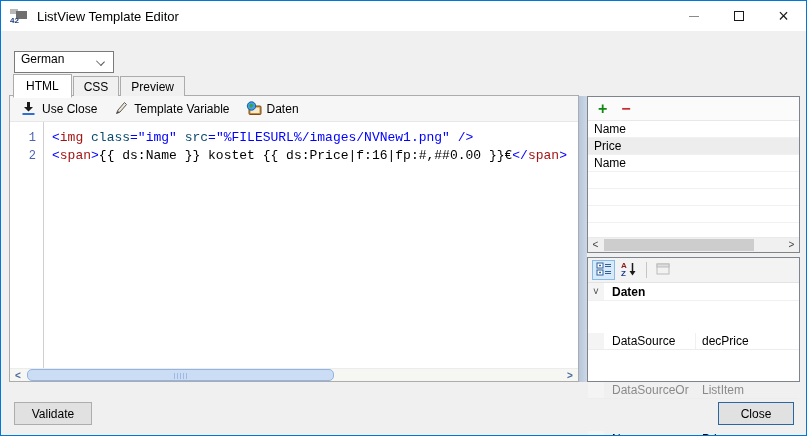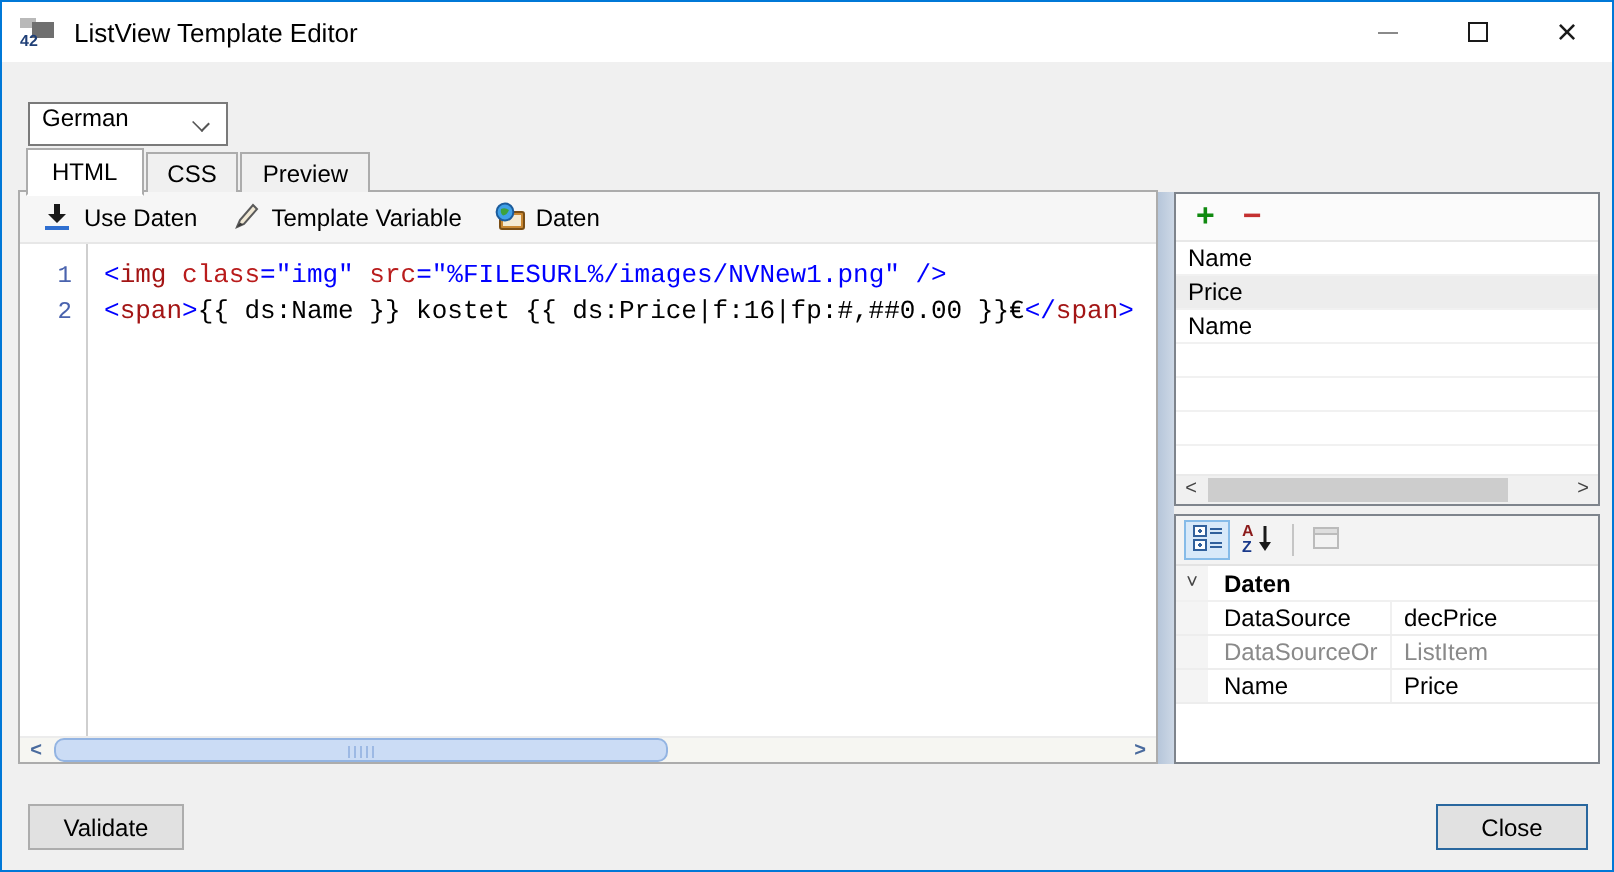--- a/index.html
+++ b/index.html
@@ -33,21 +33,21 @@
   .tabpage{position:absolute;left:8px;top:94px;width:570px;height:287px;background:#fff;border:1px solid #acacac;}
   .ed-toolbar{position:absolute;left:0;top:0;right:0;height:26px;background:#f6f6f6;border-bottom:1px solid #e7e7e7;display:flex;align-items:center;padding-left:8px;}
   .tbtn{display:flex;align-items:center;margin-right:10px;padding:2px 3px;}
   .tbtn .ticon{width:17px;height:15px;margin-right:4px;flex:0 0 auto;}
   .editor{position:absolute;left:0;top:26px;right:0;bottom:13px;background:#fff;display:flex;overflow:hidden;font-family:"Liberation Mono",monospace;font-size:13px;}
   .gutter{width:34px;padding-top:7px;text-align:right;border-right:1px solid #cfcfcf;background:#fff;}
   .ln{height:18px;line-height:18px;padding-right:7px;color:#4a63ae;font-size:12px;}
   .code-col{flex:1;padding:7px 0 0 8px;overflow:hidden;}
   .code-line{height:18px;line-height:18px;white-space:pre;}
   .tok-tag{color:#A31515;}
-  .tok-attr{color:#b91c1c;}
+  .tok-attr{color:#0c4a6e;}
   .tok-val{color:#0000FF;}
   .tok-delim{color:#0000FF;}
   .tok-plain{color:#000;}
   
   .ed-hscroll{position:absolute;left:0;right:0;bottom:0;height:13px;background:#f6f6f2;border-top:1px solid #ececec;}
   .ed-hscroll .arr{position:absolute;top:0;width:16px;height:13px;color:#4a6b9e;font-weight:bold;font-size:10px;line-height:13px;text-align:center;}
   .ed-hscroll .arr.left{left:0;}
   .ed-hscroll .arr.right{right:0;}
   .ed-thumb{position:absolute;left:17px;top:0px;width:307px;height:12px;background:#cbdcf5;border:1px solid #93b4e2;border-radius:5px;}
   .ed-thumb .grip{position:absolute;left:50%;top:3px;transform:translateX(-50%);width:14px;height:6px;
@@ -70,21 +70,21 @@
   .pg-box{position:absolute;left:586px;top:256px;width:213px;height:125px;background:#fff;border:1px solid #7e848c;}
   .pg-toolbar{height:25px;background:#f3f3f3;border-bottom:1px solid #e3e3e3;display:flex;align-items:center;padding-left:4px;}
   .pg-tbtn{width:23px;height:20px;display:flex;align-items:center;justify-content:center;margin-right:2px;border:1px solid transparent;}
   .pg-tbtn.checked{background:#d8e9f9;border:1px solid #86bbe8;}
   .pg-tbtn.disabled{opacity:.9;}
   .pg-sep{width:1px;height:16px;background:#c5c5c5;margin:0 4px;}
   .pg-grid{position:relative;height:98px;background:#fff;font-size:12px;}
   .pg-cat{display:flex;align-items:center;height:18px;border-bottom:1px solid #f0f0f0;}
   .pg-cat .chev{width:16px;text-align:center;color:#444;font-size:10px;background:#f4f4f4;height:100%;line-height:18px;}
   .pg-cat .cat-label{font-weight:bold;padding-left:8px;}
-  .pg-row{display:flex;height:17px;align-items:center;border-bottom:1px solid #ededed;}
+  .pg-row{display:flex;height:17px;align-items:center;border-bottom:1px solid #ededed;margin-top:32px;}
   .pg-indent{width:16px;height:100%;background:#f4f4f4;flex:0 0 auto;}
   .pg-name{width:92px;padding-left:8px;overflow:hidden;white-space:nowrap;border-right:1px solid #f0f0f0;height:100%;line-height:17px;flex:0 0 auto;}
   .pg-value{flex:1;padding-left:6px;overflow:hidden;white-space:nowrap;line-height:17px;}
   .pg-value.bold{font-weight:normal;}
   .pg-row.readonly .pg-name,.pg-row.readonly .pg-value{color:#8a8a8a;}
   
   .btn{position:absolute;height:23px;background:#e1e1e1;border:1px solid #adadad;font-size:12px;display:flex;align-items:center;justify-content:center;font-family:"Liberation Sans",sans-serif;}
   .btn-validate{left:13px;top:401px;width:78px;}
   .btn-close{left:717px;top:401px;width:76px;border:1px solid #29679e;}
 </style>
@@ -126,21 +126,21 @@
 
   <div class="tabpage">
     <div class="ed-toolbar">
       <div class="tbtn">
         <span class="ticon">
           <svg width="15" height="15" viewBox="0 0 15 15">
               <polygon points="6,1 9,1 9,6 12,6 7.5,10.5 3,6 6,6" fill="#1a1a1a"></polygon>
               <rect x="1.5" y="12" width="12" height="2" fill="#2f6fd0"></rect>
             </svg>
         </span>
-        <span>Use Daten</span>
+        <span>Use Close</span>
       </div>
       <div class="tbtn">
         <span class="ticon">
           <svg width="15" height="15" viewBox="0 0 15 15">
               <path d="M3.5 12.5 L5 9 L11.5 1.5 L13.5 3.5 L7 11 Z" fill="#efe7d4" stroke="#5a5a5a" stroke-width="1"></path>
               <path d="M3.5 12.5 L5 10.2 L6.6 11.2 Z" fill="#3a3a3a"></path>
             </svg>
         </span>
         <span>Template Variable</span>
       </div>

